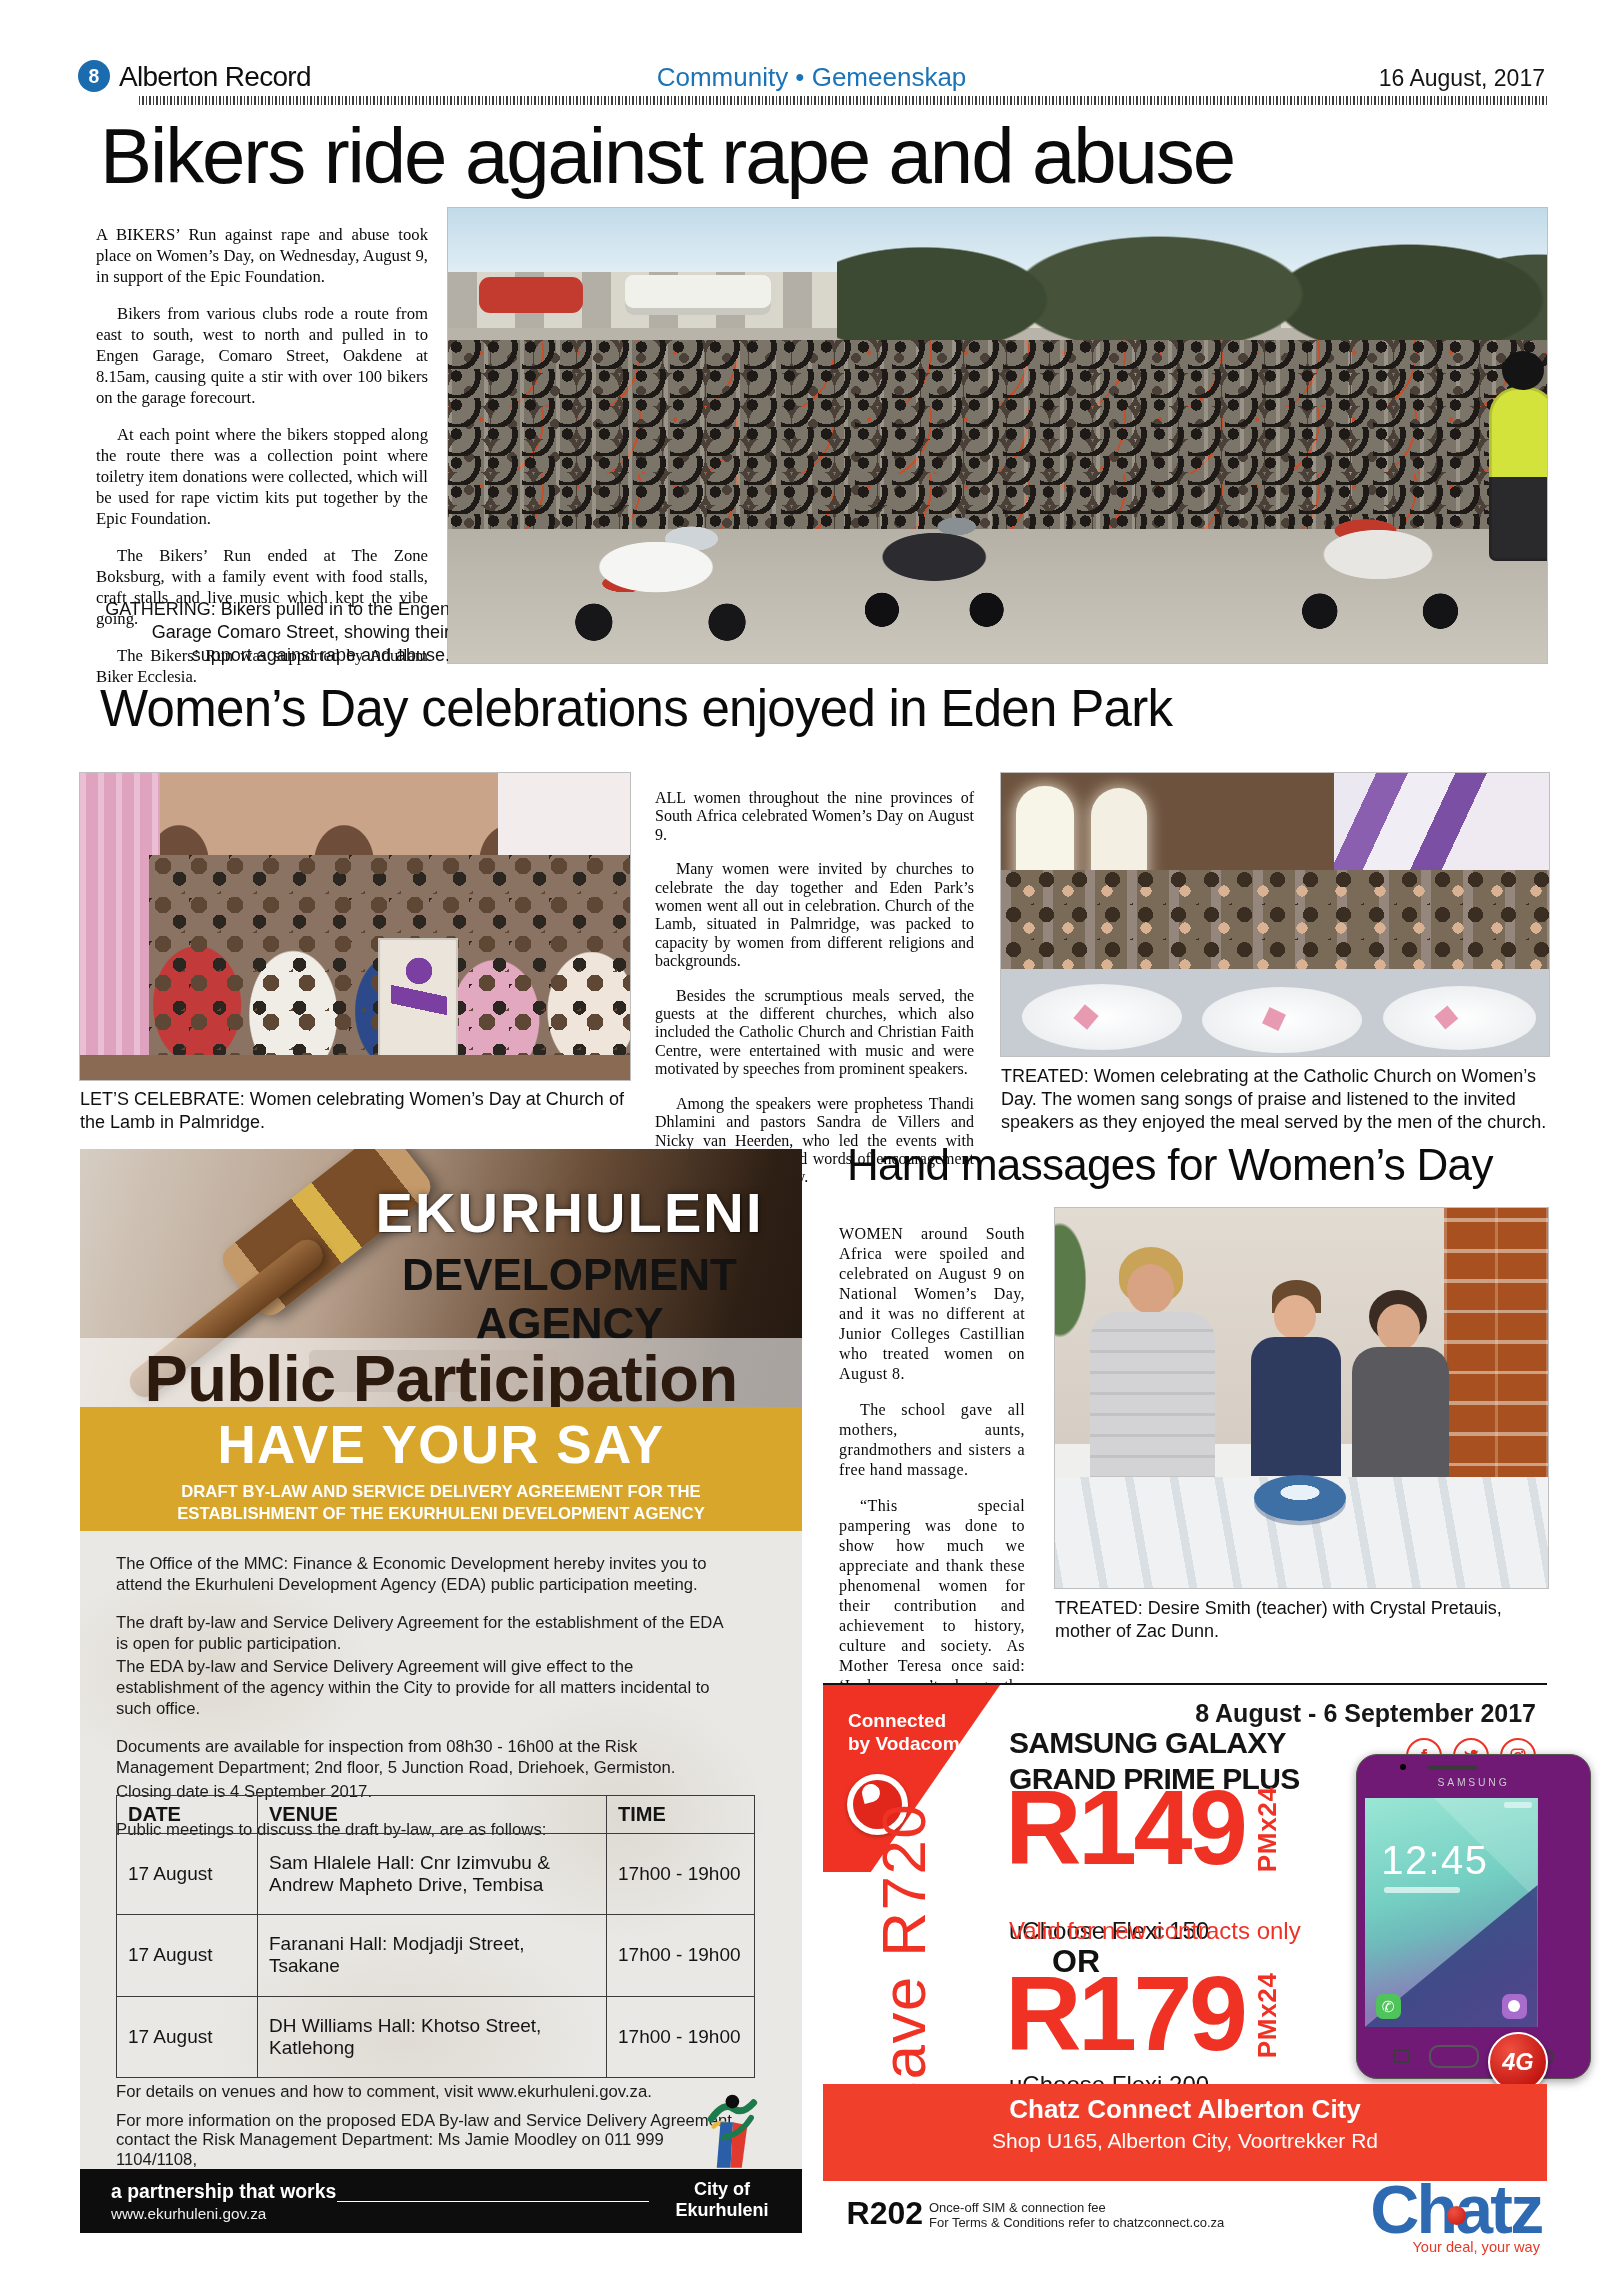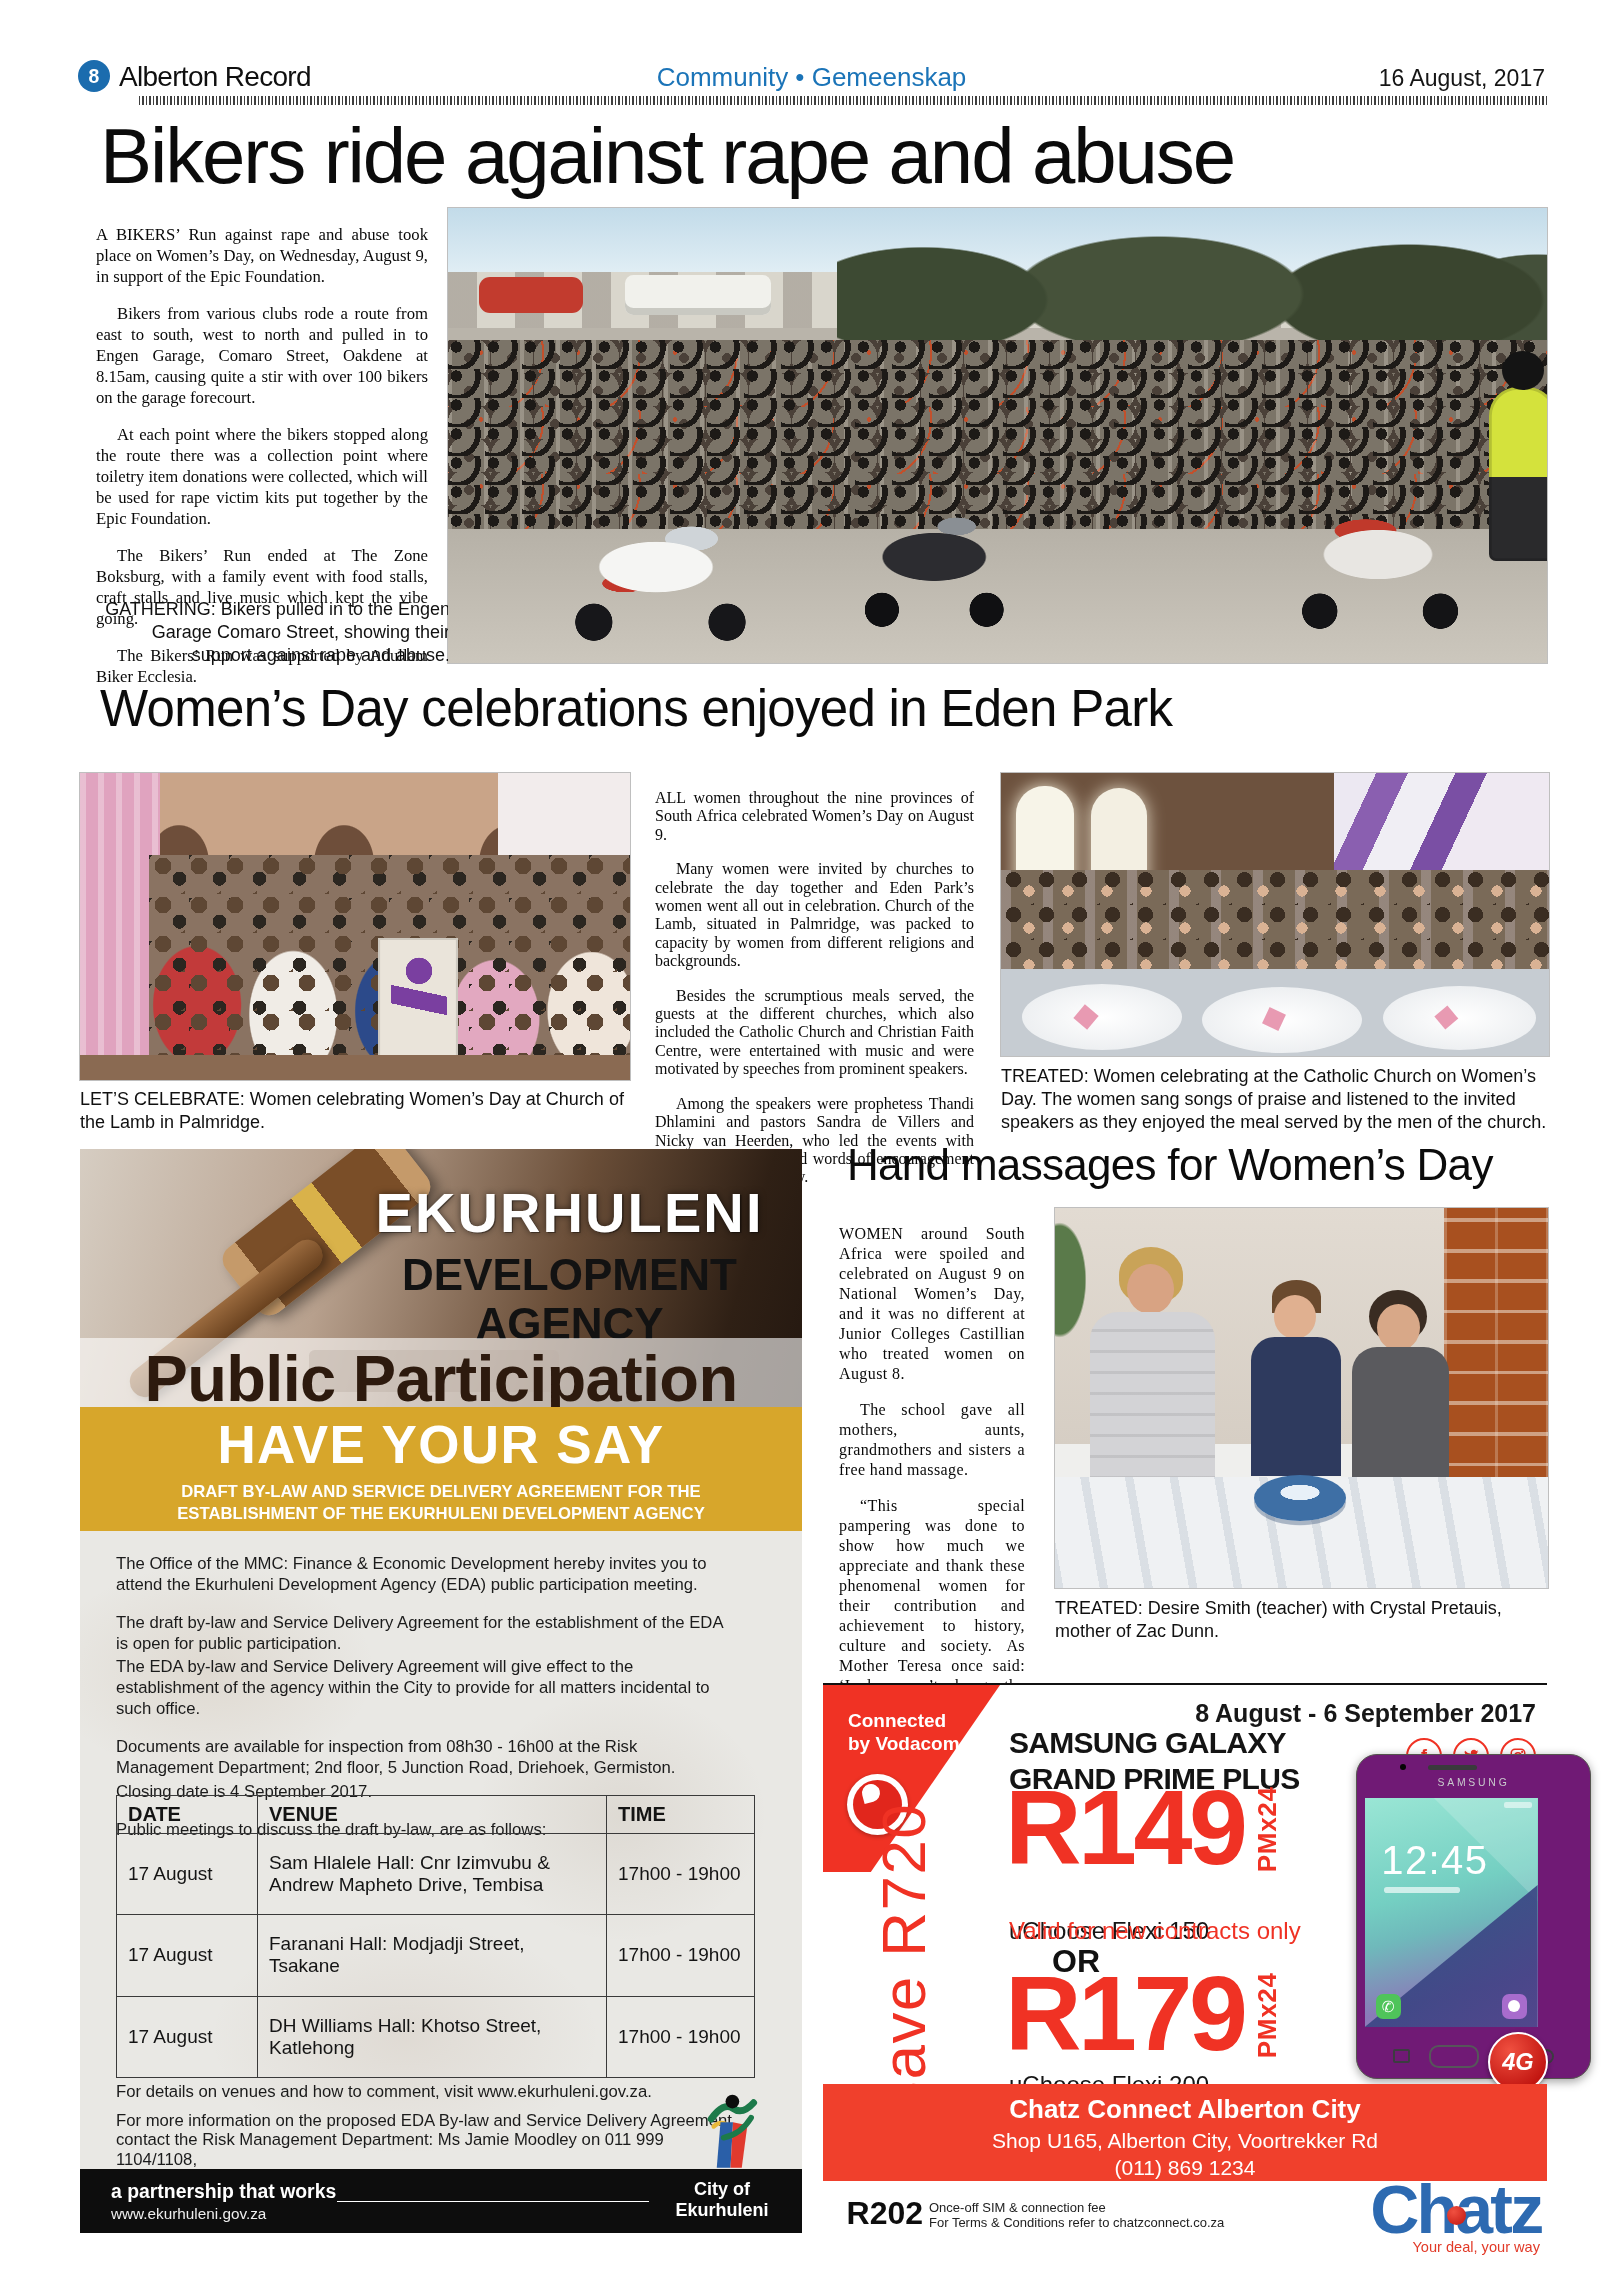--- a/index.html
+++ b/index.html
@@ -369,21 +369,20 @@
       </div>
       <span class="bk"></span>
       <span class="home"></span>
       <span class="rc"></span>
     </div>
     <div class="abs" id="vo-4g">4G</div>
 
     <div class="abs" id="vo-banner">
       <div id="vo-store">Chatz Connect Alberton City</div>
       <div id="vo-addr">Shop U165, Alberton City, Voortrekker Rd</div>
-      <div id="vo-tel">(011) 869 1234</div>
     </div>
     <div class="abs" id="vo-r202">R202</div>
     <div class="abs" id="vo-fee">
       <span>Once-off SIM &amp; connection fee</span><br>
       <span>For Terms &amp; Conditions refer to chatzconnect.co.za</span>
     </div>
     <div class="abs" id="vo-chatz">
       <span class="txt">Chatz</span>
       <span class="dot"></span>
       <span class="tag">Your deal, your way</span>

